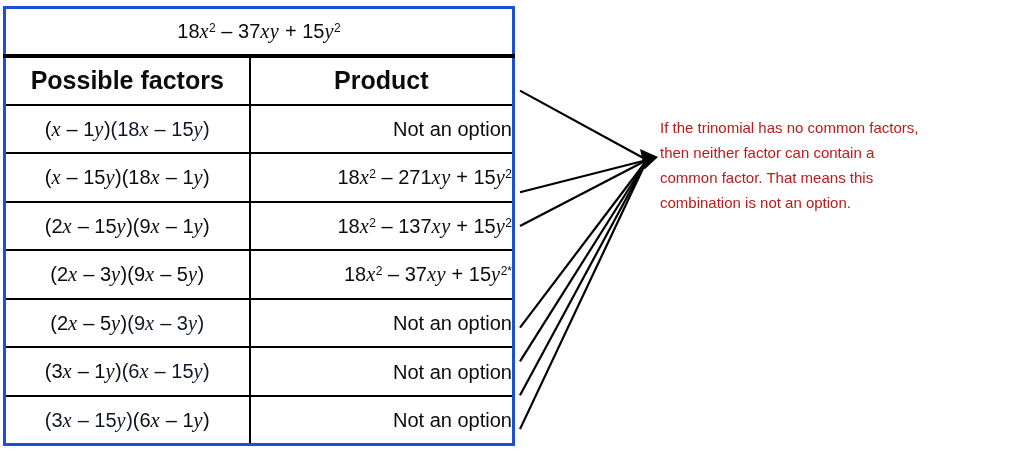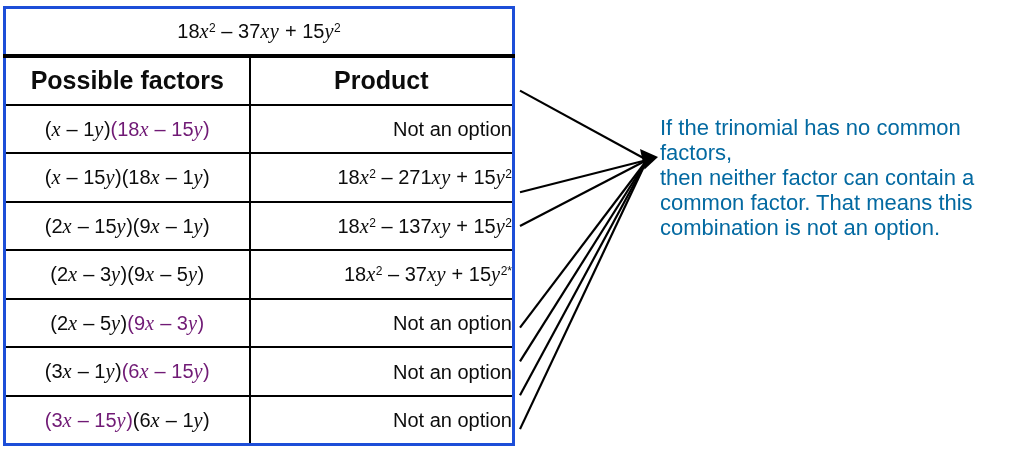--- a/index.html
+++ b/index.html
@@ -28,28 +28,28 @@
   .product-cell{text-align:right;padding-left:29px !important;}
   .math i.v{
     font-family:"Liberation Serif",serif;font-style:italic;
     font-size:1.02em;letter-spacing:.5px;
   }
   i.v{
     font-family:"Liberation Serif",serif;font-style:italic;
     font-size:1.02em;letter-spacing:.5px;
   }
   sup{font-size:0.60em;vertical-align:0.5em;line-height:0;}
-  .red{color:#701a75;}
+  .red{color:#0f172a;}
   #connector-svg{
     position:absolute;left:0;top:0;width:1034px;height:452px;
     pointer-events:none;
   }
   .annotation{
     position:absolute;left:660px;top:115px;width:375px;
-    font-size:22px;line-height:25px;color:#0369a1;
+    font-size:15px;line-height:25px;color:#b91c1c;
     white-space:pre-line;
   }
 </style>
 </head>
 <body>
 
 <table class="factor-table">
   <colgroup>
       <col style="width:245px">
       <col style="width:264px">

